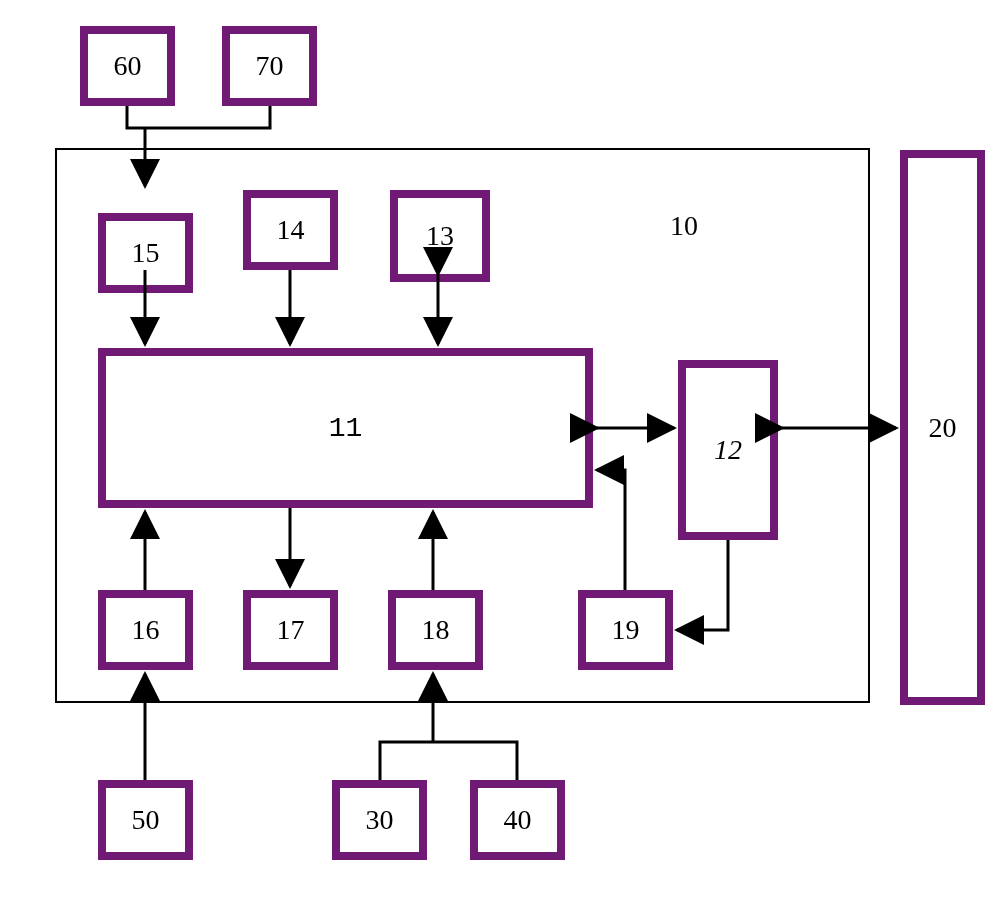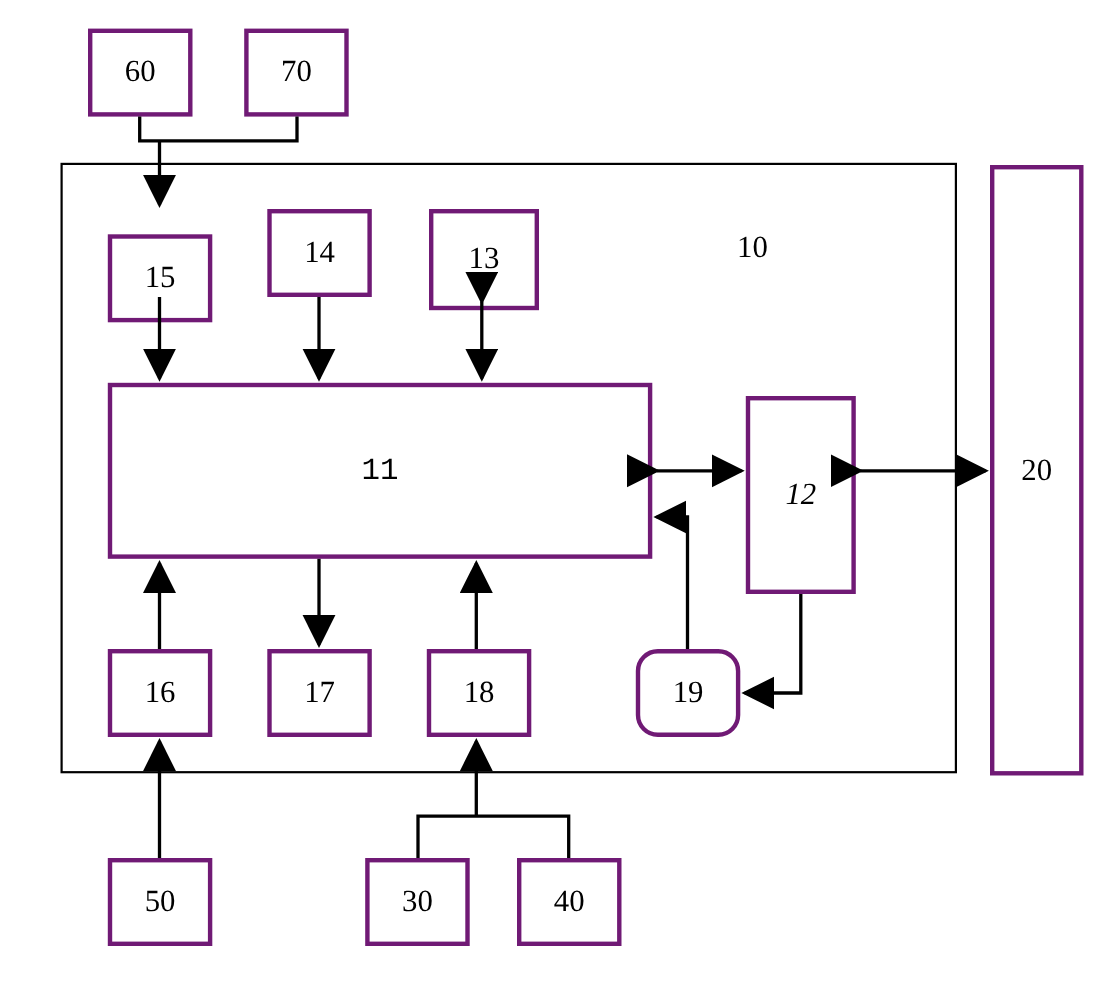--- a/index.html
+++ b/index.html
@@ -5,21 +5,21 @@
     * { margin: 0; padding: 0; box-sizing: border-box; }
     body {
       width: 1000px;
       height: 908px;
       position: relative;
       background: #fff;
       font-family: "Times New Roman", serif;
     }
     .box {
       position: absolute;
-      border: 4px solid #701a75;
+      border: 8px solid #701a75;
       display: flex;
       align-items: center;
       justify-content: center;
       font-size: 28px;
       background: #fff;
     }
     .container {
       position: absolute;
       border: 2px solid #000;
     }
@@ -88,21 +88,21 @@
 </div>
 
 <div class="box" style="left:243px; top:590px; width:95px; height:80px;">
   <span>17</span>
 </div>
 
 <div class="box" style="left:388px; top:590px; width:95px; height:80px;">
   <span>18</span>
 </div>
 
-<div class="box" style="left:578px; top:590px; width:95px; height:80px;border-radius:20px;">
+<div class="box" style="left:578px; top:590px; width:95px; height:80px;">
   <span>19</span>
 </div>
 
 <div class="box" style="left:98px; top:780px; width:95px; height:80px;">
   <span>50</span>
 </div>
 
 <div class="box" style="left:332px; top:780px; width:95px; height:80px;">
   <span>30</span>
 </div>

